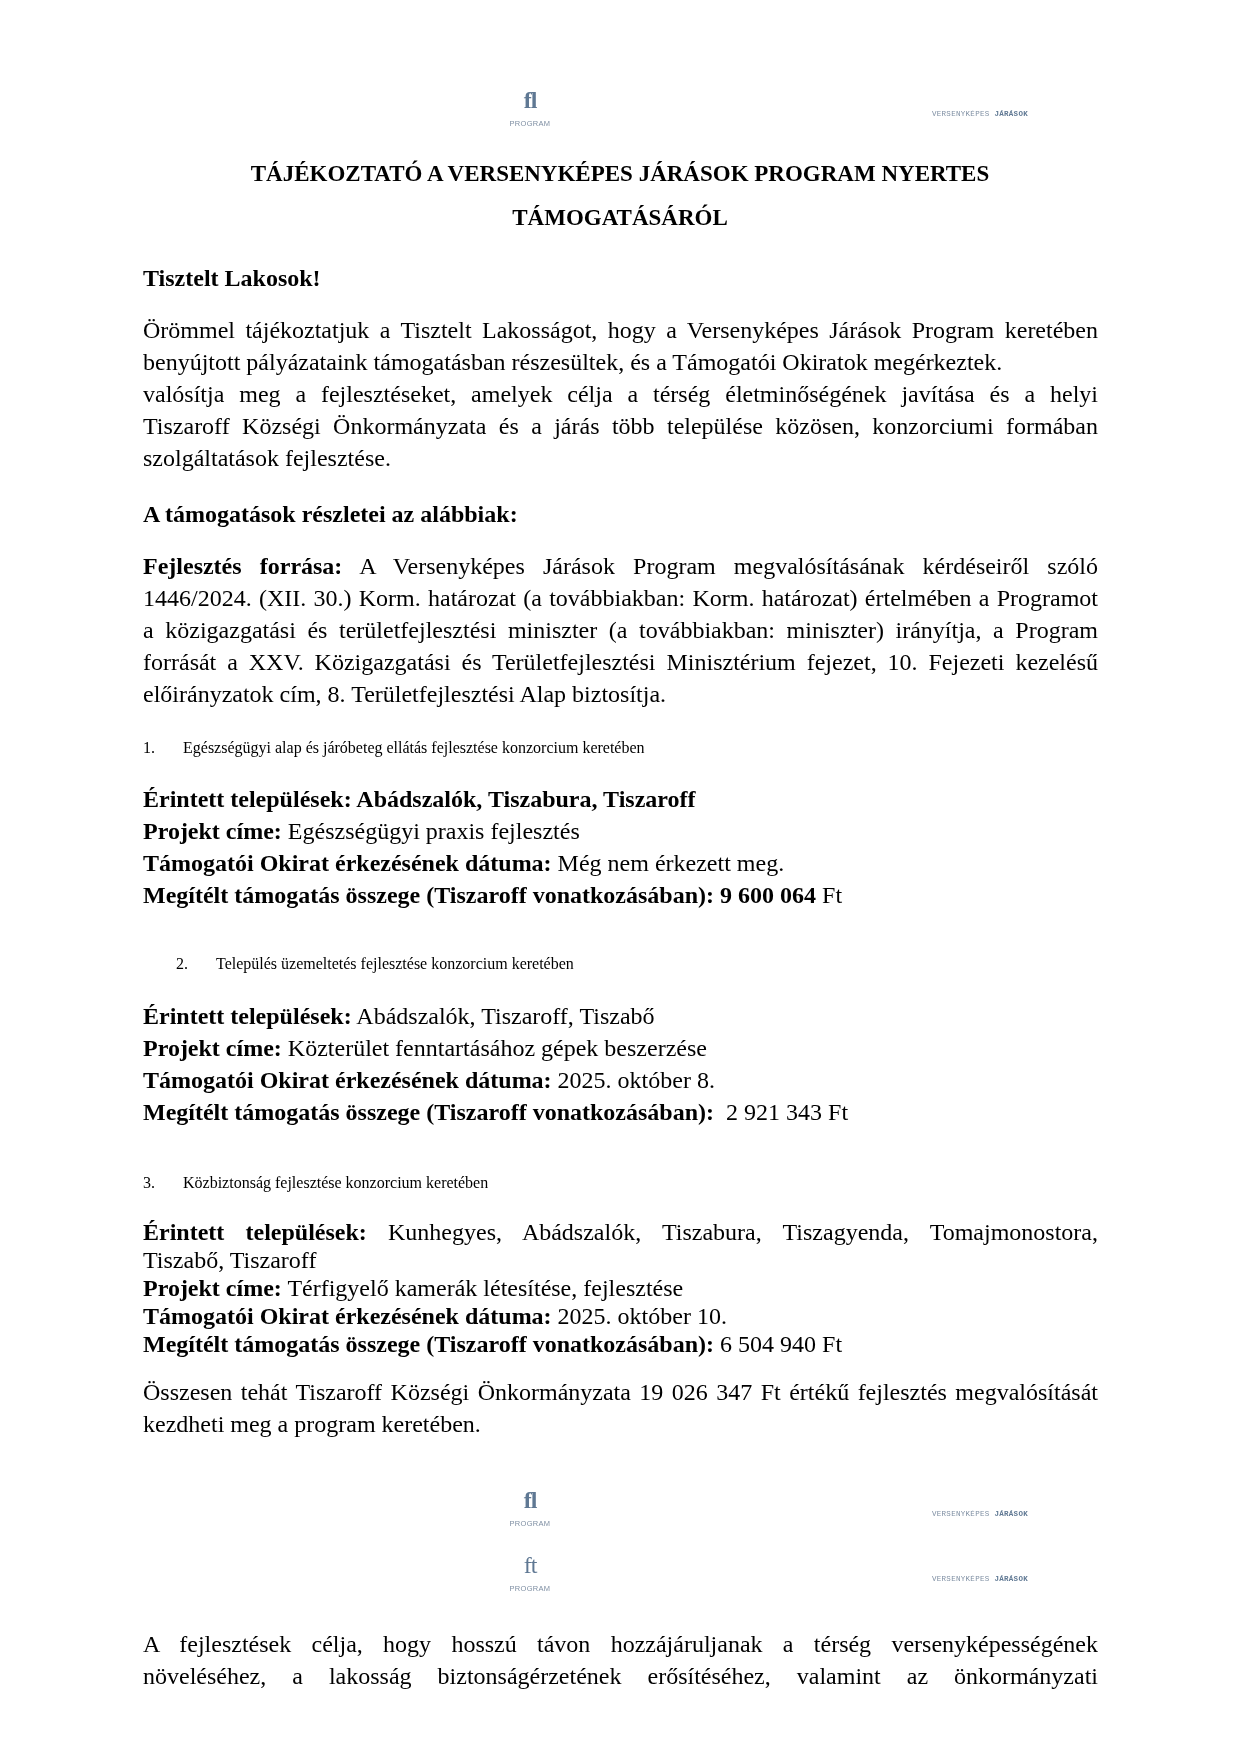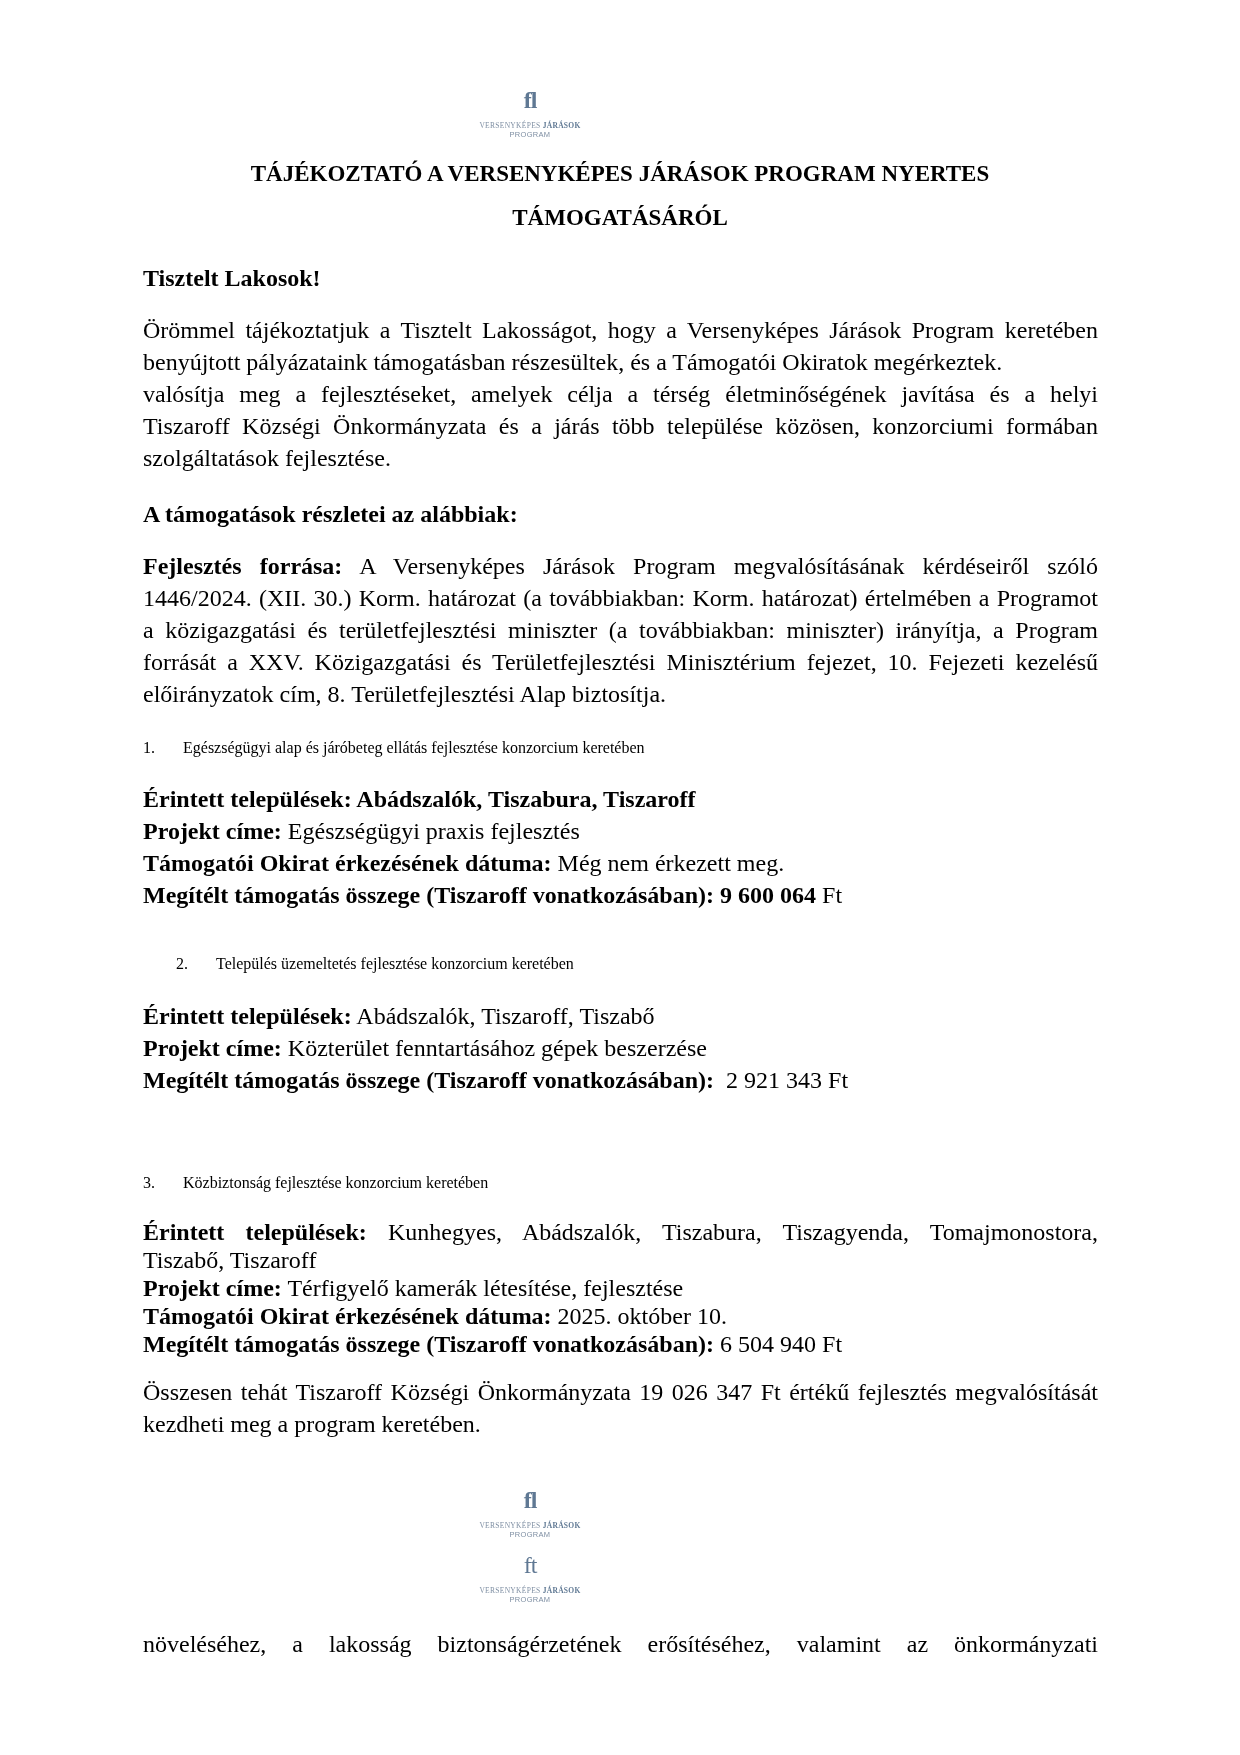--- a/index.html
+++ b/index.html
@@ -36,26 +36,27 @@
       font-weight: bold;
       color: #5f7893;
       letter-spacing: -1px;
       display: block;
       height: 22px;
     }
     .logo .glyph.light {
       font-weight: normal;
     }
     .logo .line1 {
-      font-family: Liberation Serif, serif;
+      font-family: Liberation Mono, monospace;
       font-size: 7.5px;
       letter-spacing: 0.3px;
       color: #7f8fa3;
       display: block;
-      margin-top: 12px;
+      margin-top: 1px;
+      text-align: right;
     }
     .logo .line1 b {
       color: #5f7893;
     }
     .logo .line2 {
       font-family: "Liberation Sans", "DejaVu Sans", sans-serif;
       font-size: 7.5px;
       letter-spacing: 0.3px;
       color: #7f8fa3;
       display: block;
@@ -137,20 +138,21 @@
     <div><span class="b">Támogatói Okirat érkezésének dátuma:</span> <span>Még nem érkezett meg.</span></div>
     <div><span class="b">Megítélt támogatás összege (Tiszaroff vonatkozásában):</span> <span class="b">9 600 064</span><span> Ft</span></div>
   </div>
 
   <div class="block section-head" style="top:948px;margin-left:33px;">
     <span class="num">2.</span><span>Település üzemeltetés fejlesztése konzorcium keretében</span>
   </div>
   <div class="block kv" style="top:1000px;">
     <div><span class="b">Érintett települések:</span> <span>Abádszalók, Tiszaroff, Tiszabő</span></div>
     <div><span class="b">Projekt címe:</span> <span>Közterület fenntartásához gépek beszerzése</span></div>
+    <div><span class="b">Támogatói Okirat érkezésének dátuma:</span> <span>2025. október 8.</span></div>
     <div><span class="b">Megítélt támogatás összege (Tiszaroff vonatkozásában):</span>&nbsp; <span>2 921 343</span><span> Ft</span></div>
   </div>
 
   <div class="block section-head" style="top:1167px;">
     <span class="num">3.</span><span>Közbiztonság fejlesztése konzorcium keretében</span>
   </div>
   <div class="block kv" style="top:1218px; line-height:28px;">
     <div class="justify-last"><span class="b">Érintett települések:</span> <span>Kunhegyes, Abádszalók, Tiszabura, Tiszagyenda, Tomajmonostora,</span></div>
     <div>Tiszabő, Tiszaroff</div>
     <div><span class="b">Projekt címe:</span> <span>Térfigyelő kamerák létesítése, fejlesztése</span></div>
@@ -168,16 +170,17 @@
     <span class="line1"><span>VERSENYKÉPES </span><b>JÁRÁSOK</b></span>
     <span class="line2">PROGRAM</span>
   </div>
   <div class="logo" style="top:1553px;">
     <span class="glyph light">ft</span>
     <span class="line1"><span>VERSENYKÉPES </span><b>JÁRÁSOK</b></span>
     <span class="line2">PROGRAM</span>
   </div>
 
   <div class="block" style="top:1628px;">
+    <div class="justify-last">A fejlesztések célja, hogy hosszú távon hozzájáruljanak a térség versenyképességének</div>
     <div class="justify-last">növeléséhez, a lakosság biztonságérzetének erősítéséhez, valamint az önkormányzati</div>
   </div>
 
 </div>
 
 </body></html>

